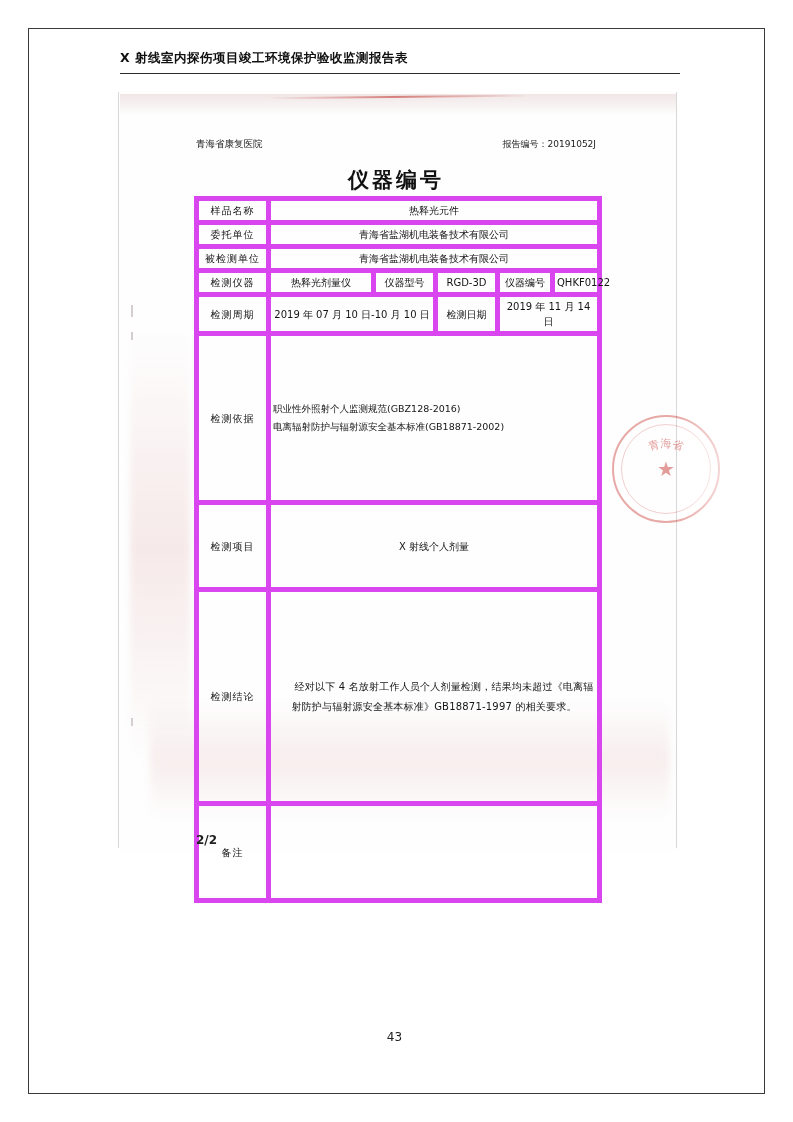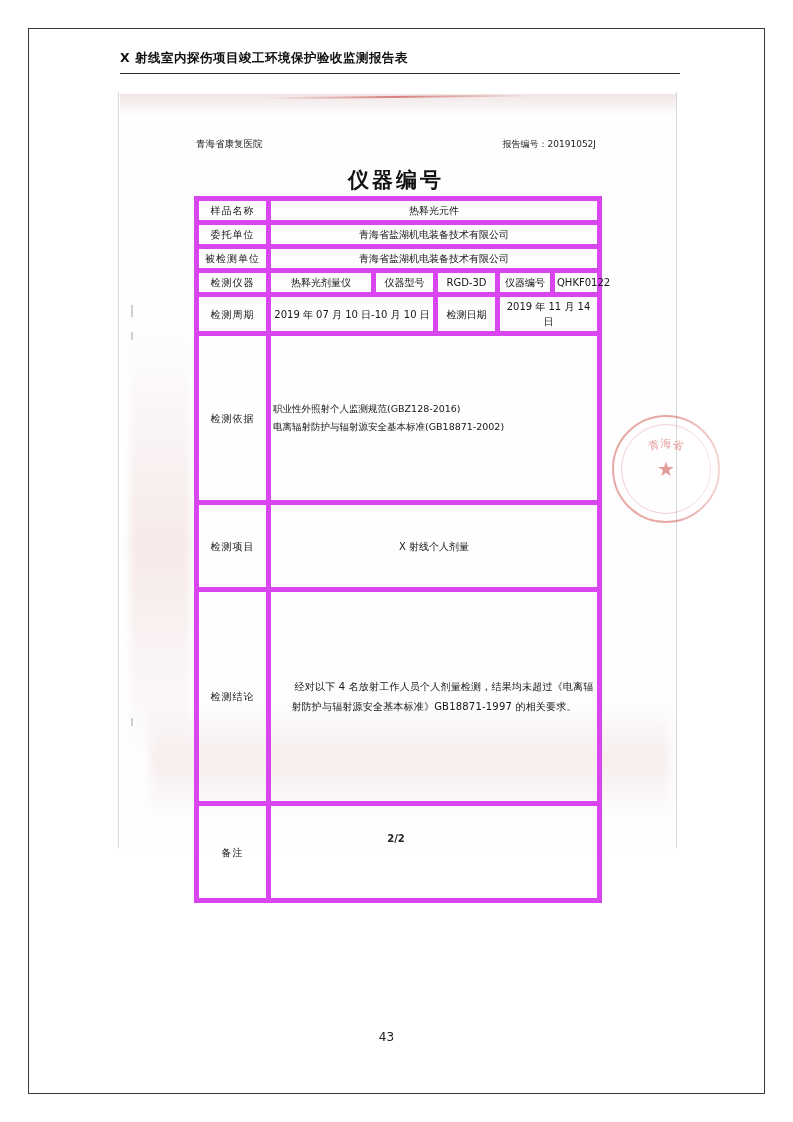--- a/index.html
+++ b/index.html
@@ -202,37 +202,38 @@
   .mid-label {
     
   }
 
   
   .sheet-pageno {
     position: absolute;
     left: 196px;
     top: 833px;
     width: 400px;
-    text-align: center;
-    font-size: 10px;
+    text-align: left;
+    font-size: 12px;
     font-family: "DejaVu Sans", sans-serif;
     font-weight: bold;
     color: #222;
   }
 
   
   .folio {
     position: absolute;
     left: 0;
     top: 1030px;
     width: 773px;
     text-align: center;
     font-size: 12px;
     font-family: "DejaVu Sans", sans-serif;
     color: #222;
+    padding-left: 8px;
   }
 
   
   .seal {
     position: absolute;
     left: 612px;
     top: 415px;
     width: 104px;
     height: 104px;
     border-radius: 50%;

